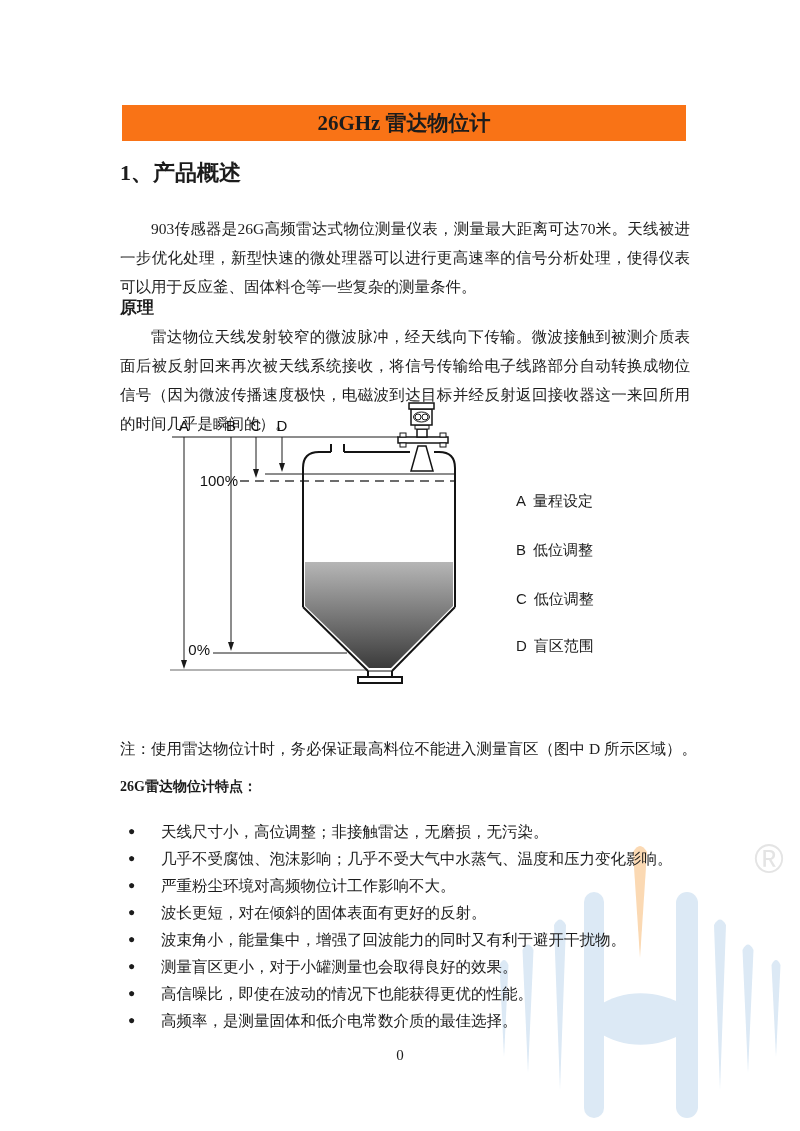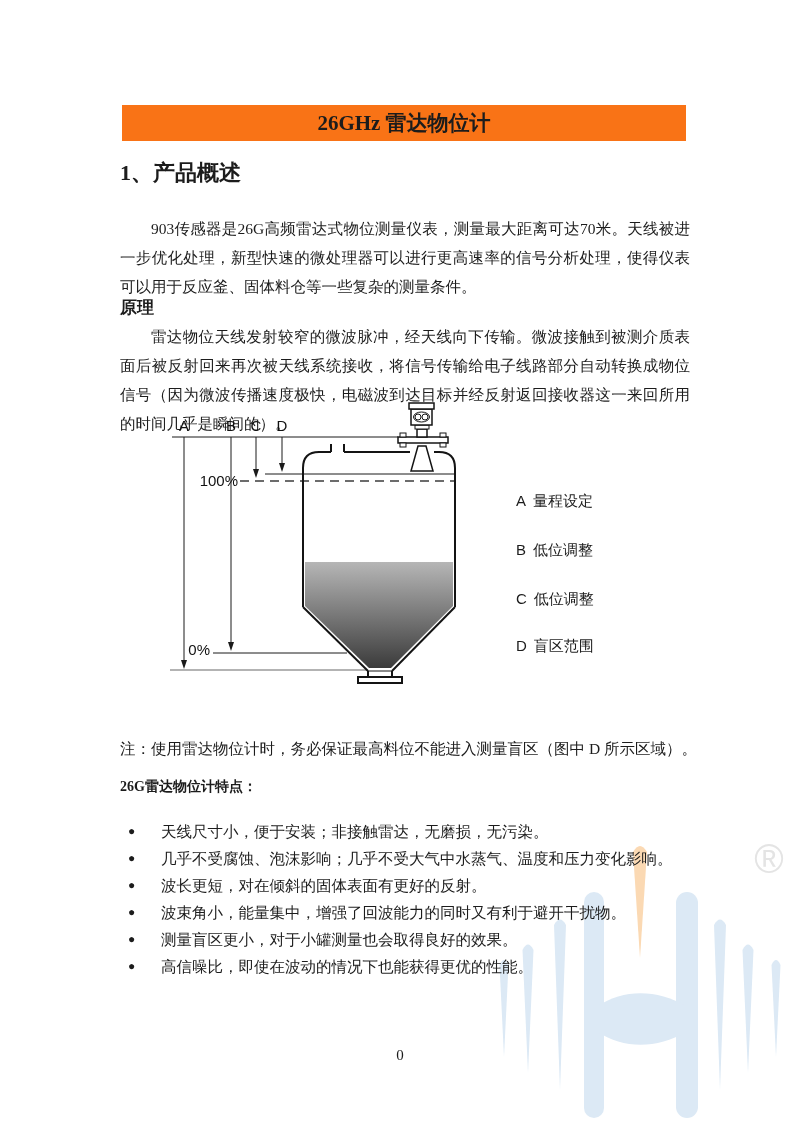--- a/index.html
+++ b/index.html
@@ -138,24 +138,26 @@
     </div>
     <div class="legend-item" style="top:637px">
       <span class="key">D</span><span>盲区范围</span>
     </div>
 
     <div class="note note2">注：使用雷达物位计时，务必保证最高料位不能进入测量盲区（图中 D 所示区域）。</div>
 
     <div class="feat-head">26G雷达物位计特点：</div>
 
     <ul class="feat-list">
-      <li>天线尺寸小，便于安装；非接触雷达，无磨损，无污染。</li>
+      <li>天线尺寸小，高位调整；非接触雷达，无磨损，无污染。</li>
       <li>几乎不受腐蚀、泡沫影响；几乎不受大气中水蒸气、温度和压力变化影响。</li>
+      <li>严重粉尘环境对高频物位计工作影响不大。</li>
       <li>波长更短，对在倾斜的固体表面有更好的反射。</li>
       <li>波束角小，能量集中，增强了回波能力的同时又有利于避开干扰物。</li>
       <li>测量盲区更小，对于小罐测量也会取得良好的效果。</li>
       <li>高信噪比，即使在波动的情况下也能获得更优的性能。</li>
+      <li>高频率，是测量固体和低介电常数介质的最佳选择。</li>
     </ul>
 
     <div class="page-num">0</div>
 
   </div>
 </div>
 
 </body></html>

